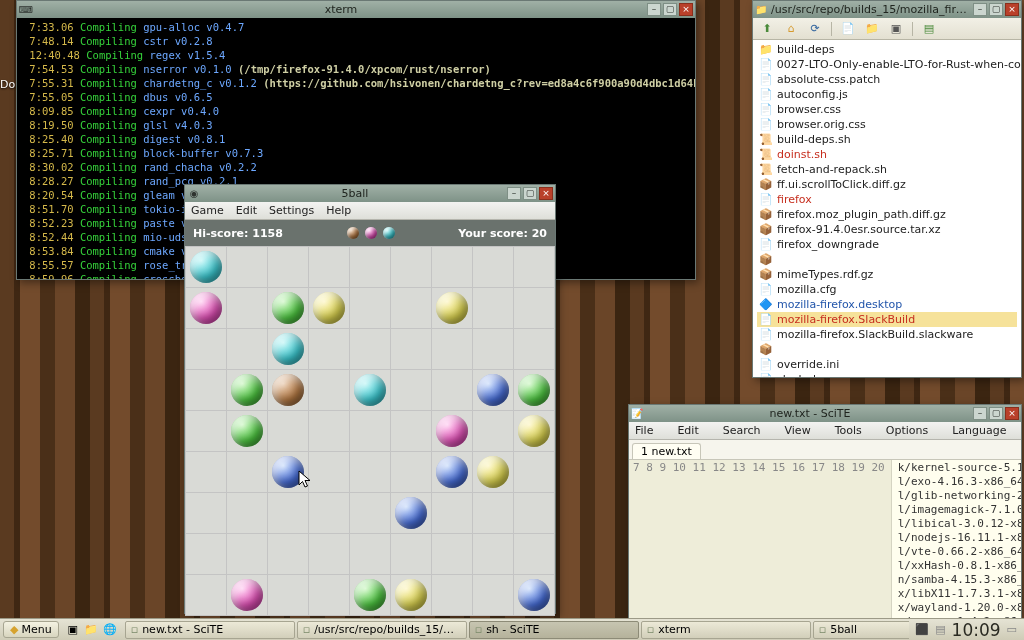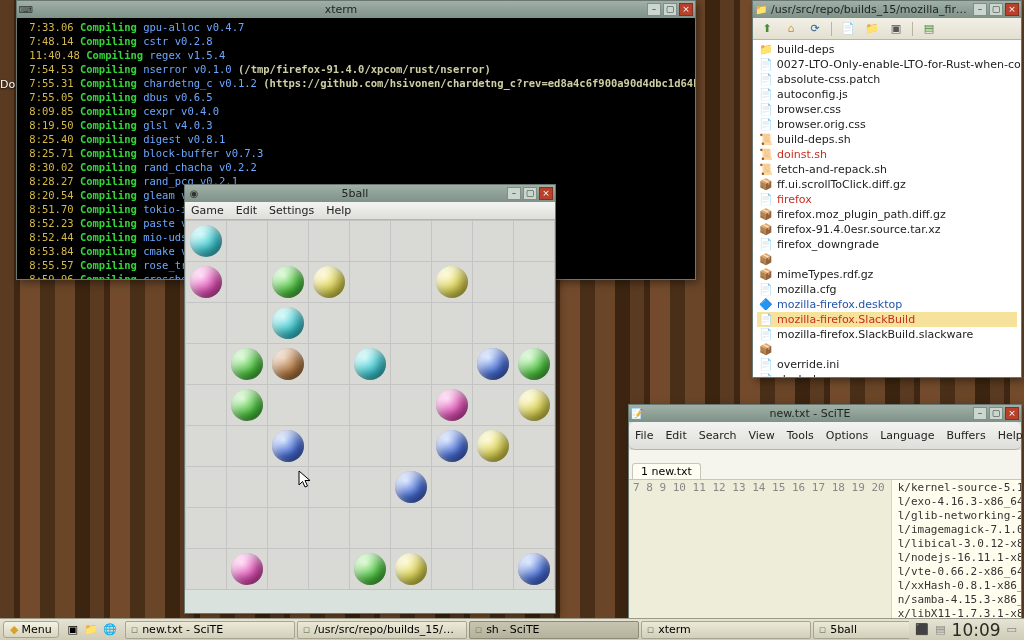--- a/index.html
+++ b/index.html
@@ -11,21 +11,21 @@
   .desktop { position:relative; width:1024px; height:640px; }
   .win { position:absolute; border:1px solid #6a7874; box-shadow: 3px 3px 8px rgba(0,0,0,.4); background:#d9e2dc; }
   .titlebar { height:17px; background:linear-gradient(#a0b0a6,#7e9287); color:#2e332f; display:flex; align-items:center; font-size:11px; padding:0 2px; }
   .title-text { flex:1; text-align:center; white-space:nowrap; overflow:hidden; text-overflow:ellipsis; color:#20251f; }
   .title-icon { width:14px; height:14px; display:flex; align-items:center; justify-content:center; margin-right:2px; font-size:10px;}
   .tbtns { display:flex; gap:2px; }
   .tbtn { width:14px; height:13px; background:#cbd6cf; border:1px solid #7e8f85; display:flex; align-items:center; justify-content:center; font-size:9px; line-height:9px; color:#2e332f;}
   .tbtn.close { background:#b9402a; color:#fff; border-color:#8a2f1c;}
   
   .xterm-body { background:#000; color:#ccc; font-family: "DejaVu Sans Mono","Courier New",monospace; font-size:10.5px; line-height:14px; padding:2px 6px; white-space:pre; overflow:hidden; height:calc(100% - 17px);}
-  .t-time{color:#d4b84a;} .t-comp{color:#35d23a;font-weight:bold;} .t-pkg{color:#6da8ff;} .t-path{color:#cfcfa4;font-weight:bold;}
+  .t-time{color:#d4b84a;} .t-comp{color:#35d23a;} .t-pkg{color:#6da8ff;} .t-path{color:#cfcfa4;font-weight:bold;}
   
   .fm-toolbar{height:22px;background:linear-gradient(#f2f0e6,#e3e0d1);border-bottom:1px solid #b7b5a5;display:flex;align-items:center;gap:8px;padding:0 6px;}
   .fm-tool{width:16px;height:16px;display:flex;align-items:center;justify-content:center;}
   .fm-tree{background:#fff;height:calc(100% - 39px);overflow:hidden;padding:2px 4px;font-size:11px;line-height:15px;color:#222;}
   .fm-row{display:flex;align-items:center;gap:4px;padding:0 2px;white-space:nowrap;}
   .fm-row.sel{background:#f6e29a;}
   .fm-icon{width:14px;text-align:center;font-size:11px;}
   .i-folder{color:#c78a2a;} .i-file{color:#9aa3ad;} .i-sh{color:#5a8f3d;} .i-gz{color:#b96a2e;} .i-desk{color:#4a7dbf;}
   .f-red{color:#c62e1e;} .f-blue{color:#2255aa;}
   
@@ -37,22 +37,22 @@
   .ball{position:absolute;inset:4px;border-radius:50%;background:#888;box-shadow:inset -5px -6px 10px rgba(0,0,0,.35), inset 4px 5px 8px rgba(255,255,255,.7);}
   .sball{width:12px;height:12px;border-radius:50%;box-shadow:inset -2px -3px 4px rgba(0,0,0,.4), inset 2px 2px 3px rgba(255,255,255,.7);}
   .c-cyan{background:radial-gradient(circle at 35% 30%,#c5f6f6,#3ecad2 55%,#1f8a92);}
   .c-mag{background:radial-gradient(circle at 35% 30%,#ffd2f2,#e254b8 55%,#a32281);}
   .c-green{background:radial-gradient(circle at 35% 30%,#d2f7c9,#4fc742 55%,#2a7f21);}
   .c-yel{background:radial-gradient(circle at 35% 30%,#fdf6c7,#dcd452 55%,#9c9526);}
   .c-blue{background:radial-gradient(circle at 35% 30%,#cfe0fb,#496fd9 55%,#26408f);}
   .c-brown{background:radial-gradient(circle at 35% 30%,#e9cdb3,#b57a44 55%,#704a23);}
   .cursor-arrow{position:absolute;width:16px;height:20px;pointer-events:none;}
   
-  .scite .menu{height:28px;background:linear-gradient(#f3f3f1,#dedfd9);border-bottom:1px solid #b5b5ad;display:flex;align-items:center;gap:12px;padding:0 6px;font-size:11px;color:#222;border-radius:6px;}
-  .scite .tabs{height:30px;background:#f6f5ed;border-bottom:1px solid #c7c6b9;display:flex;align-items:flex-end;padding:0 3px;}
+  .scite .menu{height:18px;background:linear-gradient(#f3f3f1,#dedfd9);border-bottom:1px solid #b5b5ad;display:flex;align-items:center;gap:24px;padding:0 6px;font-size:11px;color:#222;}
+  .scite .tabs{height:20px;background:#f6f5ed;border-bottom:1px solid #c7c6b9;display:flex;align-items:flex-end;padding:0 3px;}
   .scite .tab{background:#fffef3;border:1px solid #c7c6b9;border-bottom:none;padding:1px 8px;font-size:11px;border-radius:3px 3px 0 0;}
   .scite .editor{display:flex;background:#fffeee;height:calc(100% - 53px);font-family:"DejaVu Sans Mono",monospace;font-size:11px;line-height:14px;color:#333;justify-content:center;}
   .scite .gutter{background:#eeedd9;color:#888;text-align:right;padding:1px 6px 1px 4px;border-right:1px solid #d5d4c2;}
   .scite .code{padding:1px 6px;white-space:pre;flex:1;overflow:hidden;}
 
   
   .taskbar{position:absolute;left:0;right:0;bottom:0;height:22px;background:linear-gradient(#e5e3d4,#cfccb7);border-top:1px solid #9c9a87;display:flex;align-items:center;font-size:11px;gap:2px;padding:0 3px;}
   .menu-btn{display:flex;align-items:center;gap:3px;padding:1px 6px;background:linear-gradient(#f4f2e2,#d8d5bf);border:1px solid #a7a591;border-radius:3px;}
   .ql{display:flex;gap:3px;margin:0 4px;}
   .ql .q{width:16px;height:16px;display:flex;align-items:center;justify-content:center;}
@@ -75,21 +75,21 @@
     <span class="title-icon">⌨</span>
     <span class="title-text">xterm</span>
     <div class="tbtns">
       <div class="tbtn">–</div>
       <div class="tbtn">▢</div>
       <div class="tbtn close">×</div>
     </div>
   </div>
   <div class="xterm-body" id="xterm-out"><span class="t-time"> 7:33.06</span> <span class="t-comp">Compiling</span> <span class="t-pkg">gpu-alloc v0.4.7</span>
 <span class="t-time"> 7:48.14</span> <span class="t-comp">Compiling</span> <span class="t-pkg">cstr v0.2.8</span>
-<span class="t-time"> 11:40.48</span> <span class="t-comp">Compiling</span> <span class="t-pkg">regex v1.5.4</span>
+<span class="t-time"> 12:40.48</span> <span class="t-comp">Compiling</span> <span class="t-pkg">regex v1.5.4</span>
 <span class="t-time"> 7:54.53</span> <span class="t-comp">Compiling</span> <span class="t-pkg">nserror v0.1.0</span> <span class="t-path">(/tmp/firefox-91.4.0/xpcom/rust/nserror)</span>
 <span class="t-time"> 7:55.31</span> <span class="t-comp">Compiling</span> <span class="t-pkg">chardetng_c v0.1.2</span> <span class="t-path">(https://github.com/hsivonen/chardetng_c?rev=ed8a4c6f900a90d4dbc1d64b856e61490a1c3570#ed8a4c6f)</span>
 <span class="t-time"> 7:55.05</span> <span class="t-comp">Compiling</span> <span class="t-pkg">dbus v0.6.5</span>
 <span class="t-time"> 8:09.85</span> <span class="t-comp">Compiling</span> <span class="t-pkg">cexpr v0.4.0</span>
 <span class="t-time"> 8:19.50</span> <span class="t-comp">Compiling</span> <span class="t-pkg">glsl v4.0.3</span>
 <span class="t-time"> 8:25.40</span> <span class="t-comp">Compiling</span> <span class="t-pkg">digest v0.8.1</span>
 <span class="t-time"> 8:25.71</span> <span class="t-comp">Compiling</span> <span class="t-pkg">block-buffer v0.7.3</span>
 <span class="t-time"> 8:30.02</span> <span class="t-comp">Compiling</span> <span class="t-pkg">rand_chacha v0.2.2</span>
 <span class="t-time"> 8:28.27</span> <span class="t-comp">Compiling</span> <span class="t-pkg">rand_pcg v0.2.1</span>
 <span class="t-time"> 8:20.54</span> <span class="t-comp">Compiling</span> <span class="t-pkg">gleam v0.13.1</span>
@@ -113,20 +113,29 @@
       <div class="tbtn">▢</div>
       <div class="tbtn close">×</div>
     </div>
   </div>
   <div class="menu" id="fb-menu">
         <span>Game</span>
         <span>Edit</span>
         <span>Settings</span>
         <span>Help</span>
       </div>
+  <div class="fb-status">
+    <span>Hi-score: 1158</span>
+    <span class="mid" id="fb-preview">
+          <div class="sball c-brown"></div>
+          <div class="sball c-mag"></div>
+          <div class="sball c-cyan"></div>
+        </span>
+    <span>Your score: 20</span>
+  </div>
   <div class="fb-board" id="fb-board">
         <div class="cell">
           <div class="ball c-cyan"></div>
         </div>
         <div class="cell"></div>
         <div class="cell"></div>
         <div class="cell"></div>
         <div class="cell"></div>
         <div class="cell"></div>
         <div class="cell"></div>

